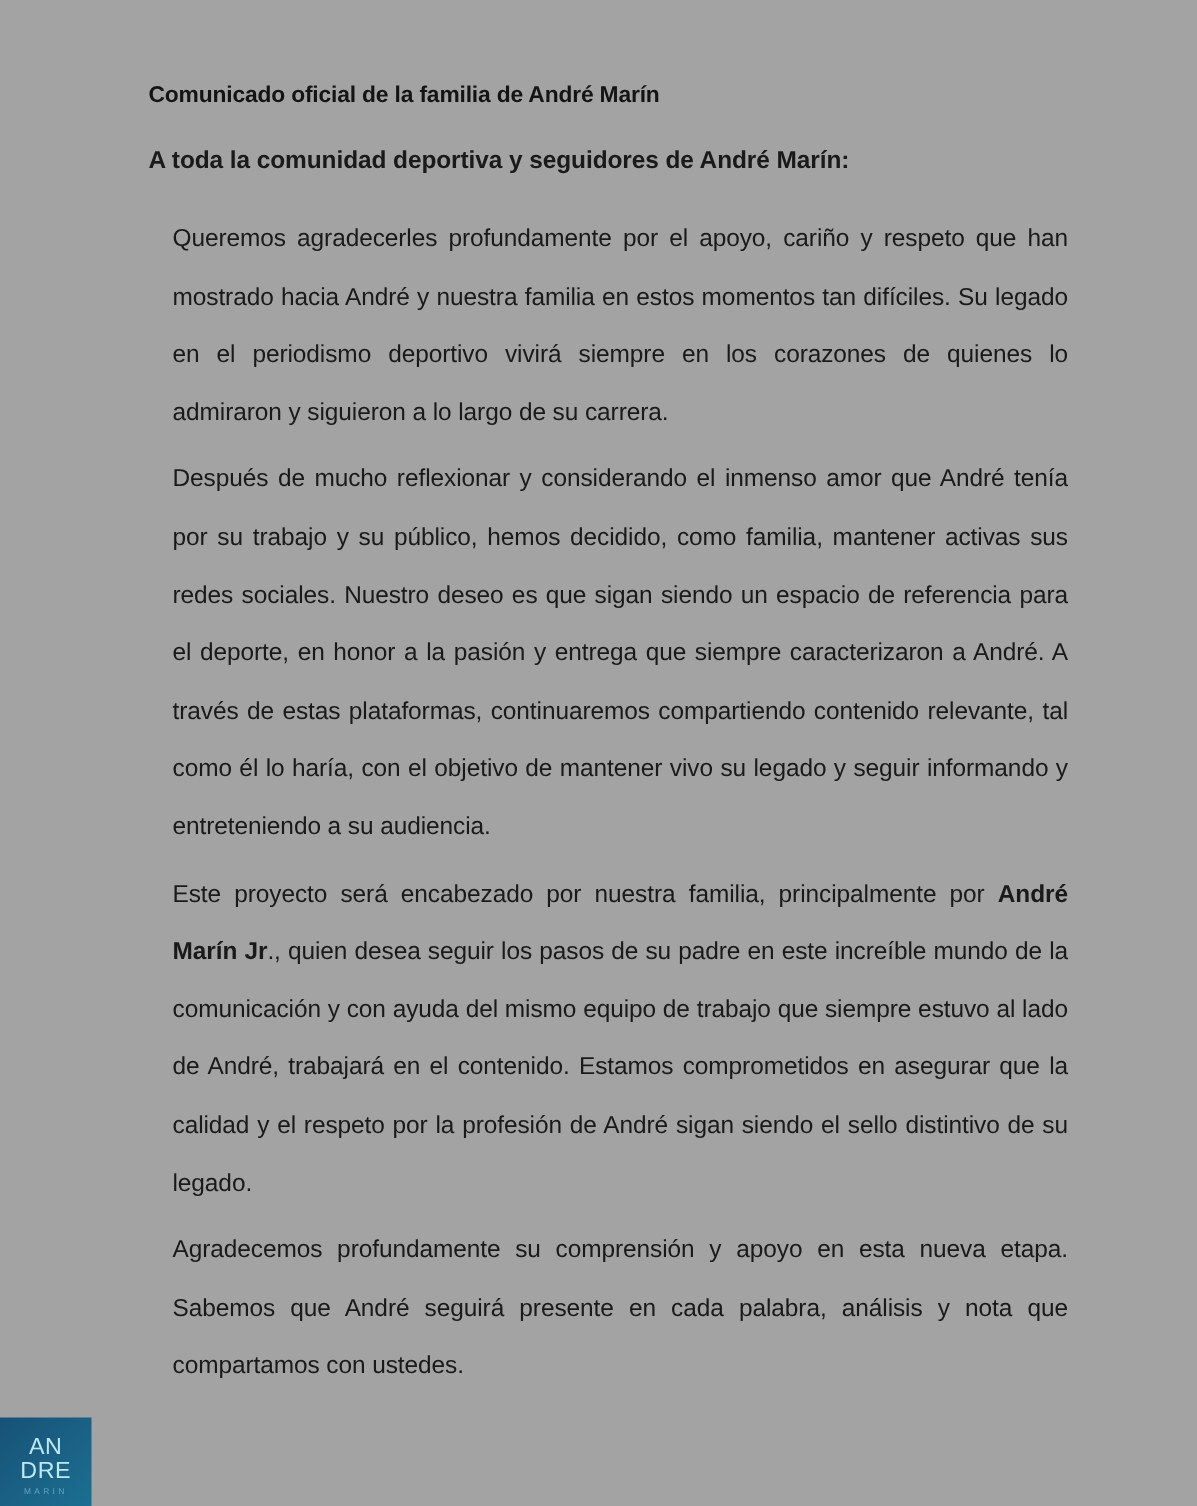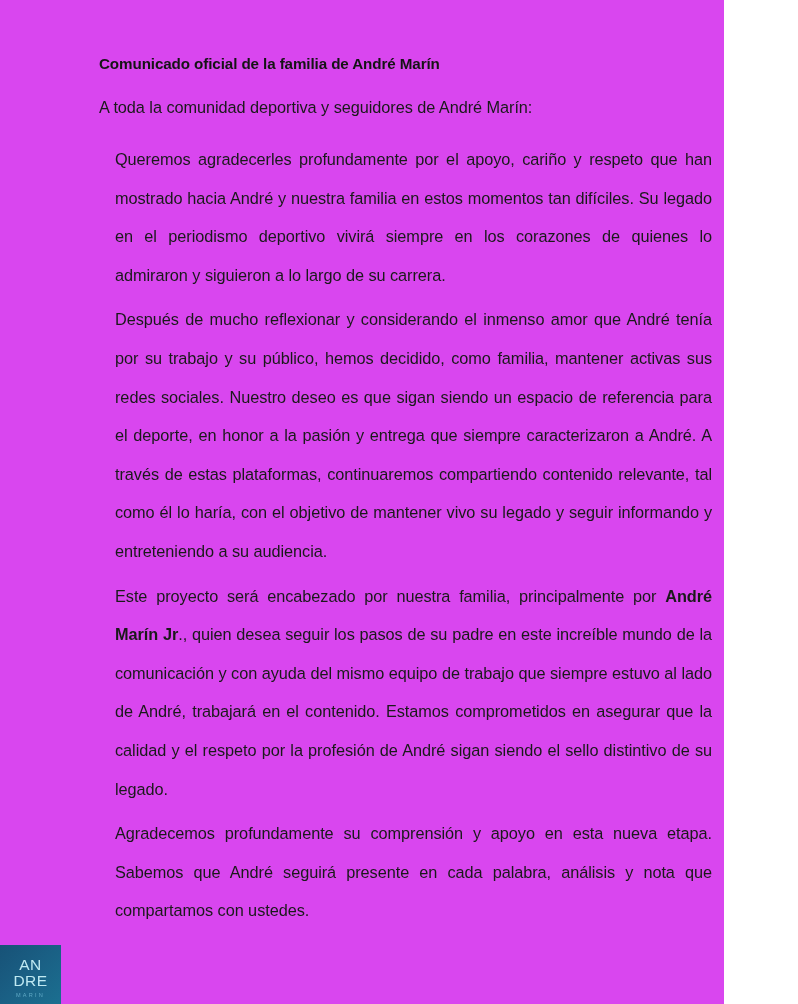--- a/index.html
+++ b/index.html
@@ -9,43 +9,43 @@
   body {
     width: 798px;
     height: 1004px;
     background: #ffffff;
     font-family: "Liberation Sans", sans-serif;
     color: #1a1a1a;
     overflow: hidden;
   }
   .page {
     position: relative;
-    width: 724px;
+    width: 798px;
     height: 1004px;
-    background: #d946ef;
+    background: #a3a3a3;
     box-sizing: border-box;
   }
   .content {
     position: absolute;
     left: 99px;
     top: 54px;
     width: 613px;
   }
   .doc-heading {
     font-size: 15.2px;
     font-weight: bold;
     line-height: 20px;
     letter-spacing: -0.1px;
     color: #141414;
     margin: 0 0 20px 0;
     text-align: left;
   }
   .salutation {
     font-size: 16.3px;
-    font-weight: normal;
+    font-weight: bold;
     line-height: 26px;
     color: #1a1a1a;
     margin: 0 0 20px 0;
     text-align: left;
     letter-spacing: -0.05px;
   }
   .para {
     font-size: 16.3px;
     font-weight: normal;
     line-height: 38.6px;

